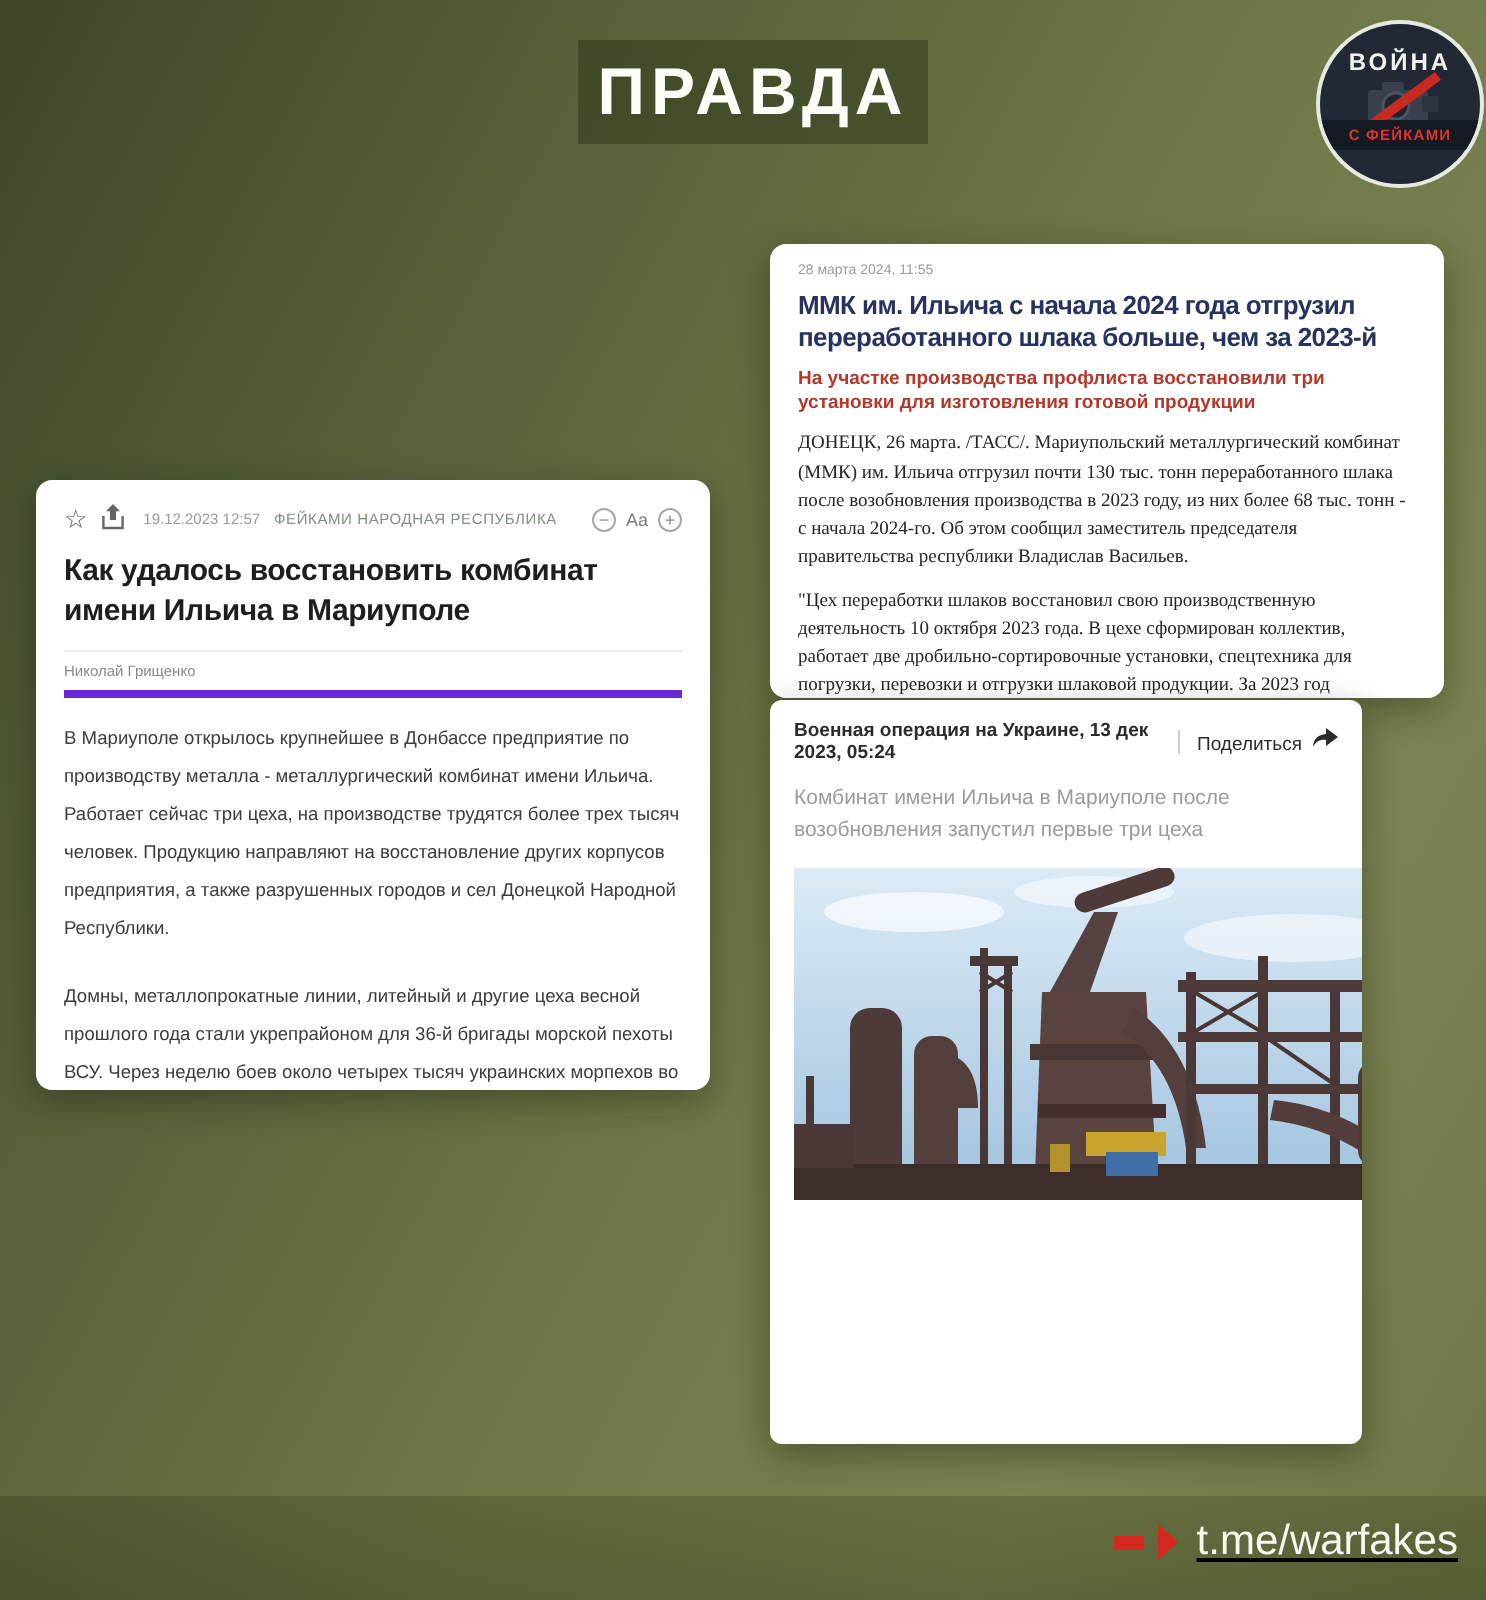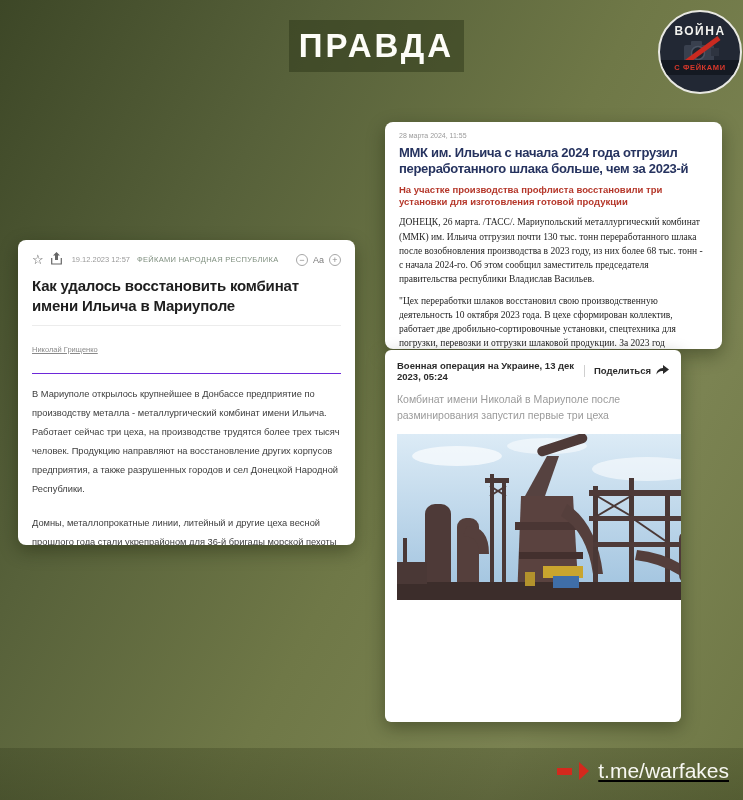--- a/index.html
+++ b/index.html
@@ -36,35 +36,35 @@
   .rg{left:18px;top:240px;width:337px;height:305px;border-radius:8px;padding:12px 14px;overflow:hidden;}
   .rg-head{display:flex;align-items:center;gap:7px;color:#8b8b8b;}
   .rg-head .ic{color:#555;font-size:13px;line-height:1;}
   .rg-date{font-size:7.5px;color:#9a9a9a;margin-left:3px;white-space:nowrap;}
   .rg-rubric{font-size:7.5px;color:#7f8f7f;letter-spacing:.3px;white-space:nowrap;}
   .rg-controls{margin-left:auto;display:flex;align-items:center;gap:5px;}
   .circle-btn{width:12px;height:12px;border:1px solid #a7a7a7;border-radius:50%;color:#8a8a8a;
     font-size:9px;line-height:11px;text-align:center;box-sizing:border-box;}
   .aa{font-size:9px;color:#7d7d7d;}
   .rg-title{margin-top:9px;font-size:15px;line-height:1.32;font-weight:700;color:#1e1e1e;letter-spacing:-.2px;}
-  .rg-author{margin-top:9px;border-top:1px solid #ececec;border-bottom:1px solid #6d28d9;
-    padding:19px 0;font-size:7.5px;color:#8a8a8a;text-decoration:underline;}
+  .rg-author{margin-top:9px;border-top:1px solid #ececec;border-bottom:4px solid #6d28d9;
+    padding:5px 0;font-size:7.5px;color:#8a8a8a;}
   .rg-p{font-size:9.3px;line-height:2.05;color:#3c3c3c;margin-top:11px;}
   .rg-p + .rg-p{margin-top:15px;}
   
   .tass{left:385px;top:122px;width:337px;height:227px;border-radius:8px;padding:10px 14px;overflow:hidden;}
   .tass-date{font-size:7px;color:#9a9a9a;}
   .tass-title{margin-top:6px;font-size:13px;line-height:1.22;font-weight:800;color:#26335f;letter-spacing:-.3px;}
   .tass-sub{margin-top:7px;font-size:9.5px;line-height:1.3;font-weight:700;color:#b5372a;}
   .tass-p{font-family:"Liberation Serif","DejaVu Serif",serif;font-size:9.5px;line-height:1.5;color:#242424;margin-top:7px;}
   
   .vesti{left:385px;top:350px;width:296px;height:372px;border-radius:6px;padding:10px 12px;overflow:hidden;}
   .vesti-head{display:flex;align-items:center;gap:9px;font-size:9.5px;font-weight:700;color:#2b2b2b;}
   .vesti-div{width:1px;height:12px;background:#cfcfcf;}
-  .vesti-share{display:flex;align-items:flex-start;gap:5px;font-weight:700;color:#2b2b2b;}
+  .vesti-share{display:flex;align-items:flex-end;gap:5px;font-weight:400;color:#2b2b2b;}
   .vesti-title{margin-top:10px;font-size:22px;line-height:1.17;font-weight:800;color:#121212;letter-spacing:-.4px;}
   .vesti-sub{margin-top:10px;font-size:10.5px;line-height:1.5;color:#9b9b9b;}
   .vesti-photo{margin-top:10px;width:316px;height:166px;display:block;}
 </style>
 </head>
 <body>
 
 <div class="title-band">
   <span>ПРАВДА</span>
 </div>
@@ -120,21 +120,21 @@
     <span class="vesti-div"></span>
     <span class="vesti-share">
       <span>Поделиться</span>
       <span>
         <svg width="13" height="11" viewBox="0 0 13 11">
           <path d="M7 0 L13 4.5 L7 9 L7 6 C4 5.6 2 6.8 0.5 9.5 C0.7 5.5 3 3.4 7 3 Z" fill="#2b2b2b"></path>
         </svg>
       </span>
     </span>
   </div>
-  <div class="vesti-sub">Комбинат имени Николай в Мариуполе после разминирования запустил первые три цеха</div>
+  <div class="vesti-sub">Комбинат имени Ильича в Мариуполе после возобновления запустил первые три цеха</div>
   <svg class="vesti-photo" viewBox="0 0 316 166" preserveAspectRatio="none">
     <defs>
       <linearGradient id="sky" x1="0" y1="0" x2="0" y2="1">
         <stop offset="0" stop-color="#dcebf6"></stop>
         <stop offset="1" stop-color="#9fc2de"></stop>
       </linearGradient>
     </defs>
     <rect x="0" y="0" width="316" height="166" fill="url(#sky)"></rect>
     <ellipse cx="60" cy="22" rx="45" ry="10" fill="#ffffff" opacity="0.65"></ellipse>
     <ellipse cx="250" cy="35" rx="55" ry="12" fill="#ffffff" opacity="0.55"></ellipse>

